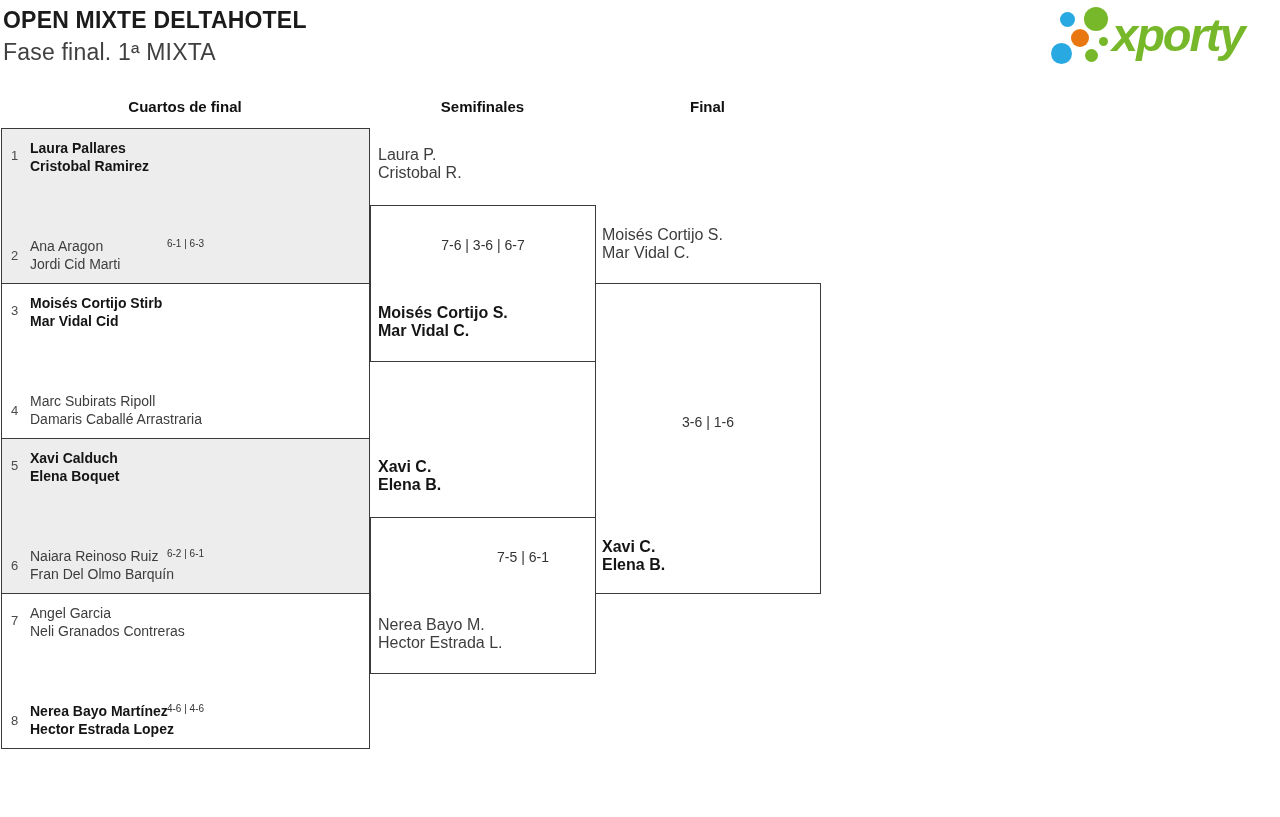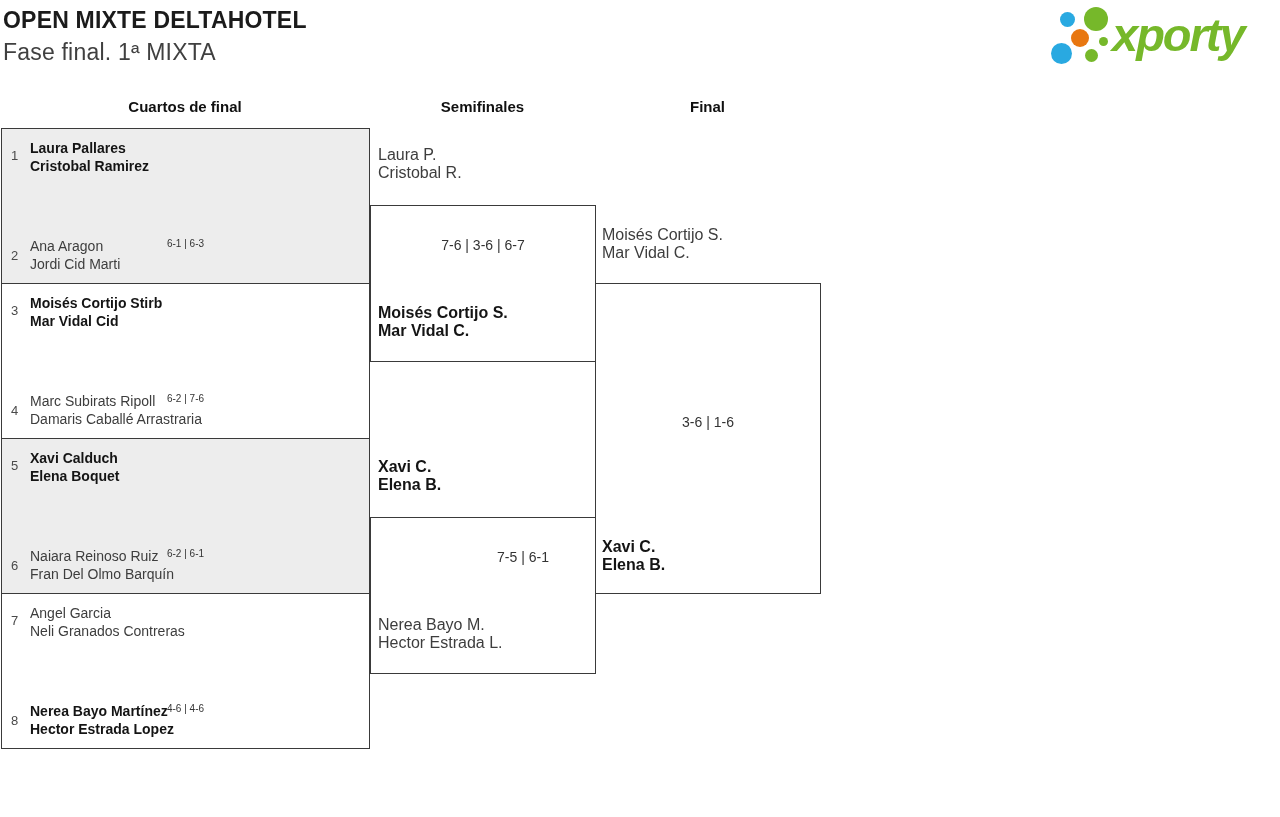--- a/index.html
+++ b/index.html
@@ -123,21 +123,20 @@
       <div>Jordi Cid Marti</div>
     </div>
   </section>
 
   <section class="qf qf-2">
     <span class="seed seed-top">3</span>
     <div class="team team-top winner">
       <div>Moisés Cortijo Stirb</div>
       <div>Mar Vidal Cid</div>
     </div>
-    <div class="score">6-2 | 7-6</div>
     <span class="seed seed-bottom">4</span>
     <div class="team team-bottom">
       <div>Marc Subirats Ripoll</div>
       <div>Damaris Caballé Arrastraria</div>
     </div>
   </section>
 
   <section class="qf qf-3 shaded">
     <span class="seed seed-top">5</span>
     <div class="team team-top winner">

